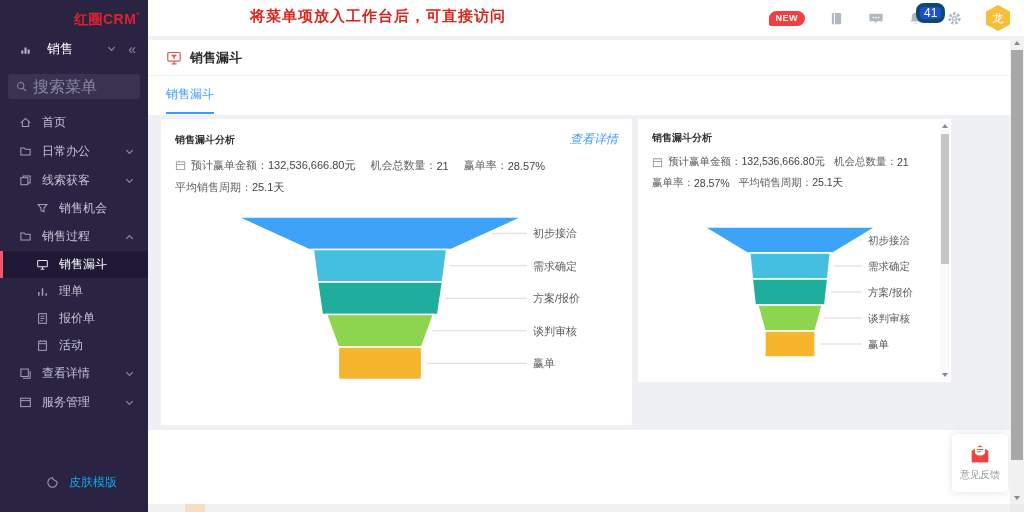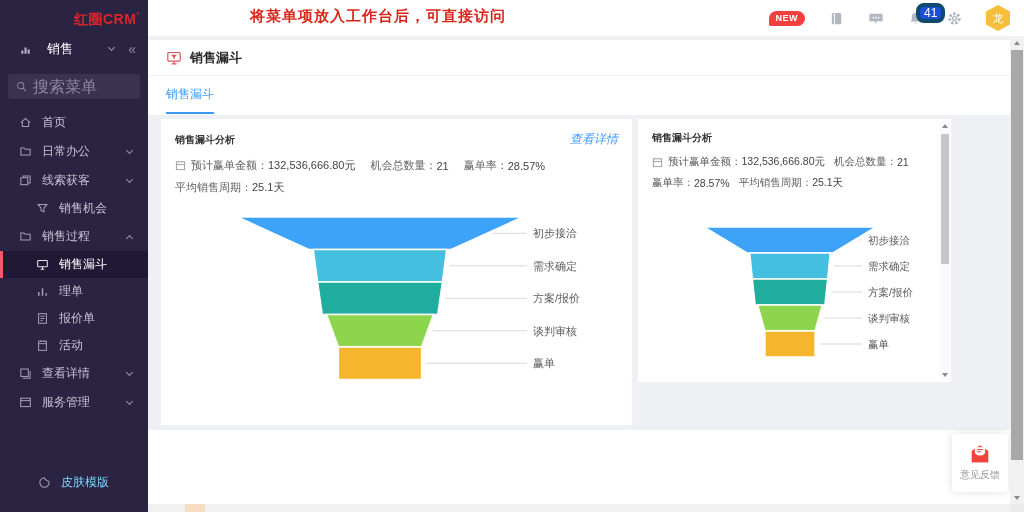--- a/index.html
+++ b/index.html
@@ -24,21 +24,21 @@
   .menu { margin-top:9px; }
   .s-item { position:relative; display:flex; align-items:center; height:29px; padding-left:19px; color:#c6c2d6; font-size:12px; cursor:pointer; }
   .s-item.child { height:27px; padding-left:36px; }
   .s-item.active { background:#1f1935; color:#fff; }
   .s-item.active::before { content:""; position:absolute; left:0; top:0; bottom:0; width:3px; background:#f4566a; }
   .s-ic { display:flex; width:13px; height:13px; color:#a39eb8; }
   .s-item.active .s-ic { color:#e8e6f0; }
   .s-ic svg { width:13px; height:13px; }
   .s-lb { margin-left:10px; white-space:nowrap; }
   .s-ch { position:absolute; right:14px; display:flex; color:#8f8aa8; }
-  .side-footer { position:absolute; left:8px; bottom:16px; display:flex; align-items:center; height:28px; padding-left:30px; color:#7dd3fc; font-size:12px; cursor:pointer; width:100%; }
+  .side-footer { position:absolute; left:16px; bottom:16px; display:flex; align-items:center; height:28px; padding-left:30px; color:#0ea5e9; font-size:12px; cursor:pointer; width:100%; }
 
   
   .main { position:relative; flex:1; height:512px; }
   .topbar { position:absolute; top:0; left:0; right:0; height:36px; background:#fff; display:flex; align-items:center; padding:0 14px 0 18px; z-index:5; }
   .tb-search { display:flex; align-items:center; }
   .tb-search input { border:none; outline:none; font-size:12px; margin-left:8px; width:170px; color:#555; font-family:"Liberation Sans",sans-serif; }
   .tb-search input::placeholder { color:#c0c4cc; }
   .tb-right { margin-left:auto; display:flex; align-items:center; gap:24px; }
   .new-badge { background:#f53f3f; color:#fff; font-size:9px; font-weight:bold; padding:2px 7px 3px; border-radius:9px 9px 9px 2px; letter-spacing:.5px; cursor:pointer; }
   .tb-ic { position:relative; display:flex; cursor:pointer; }

